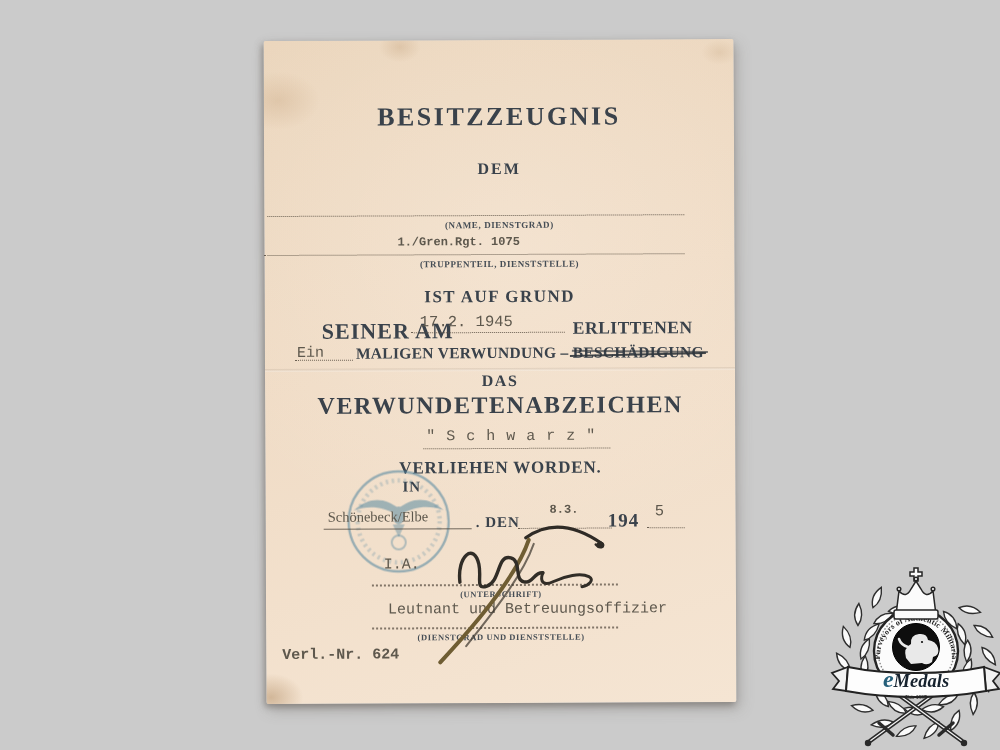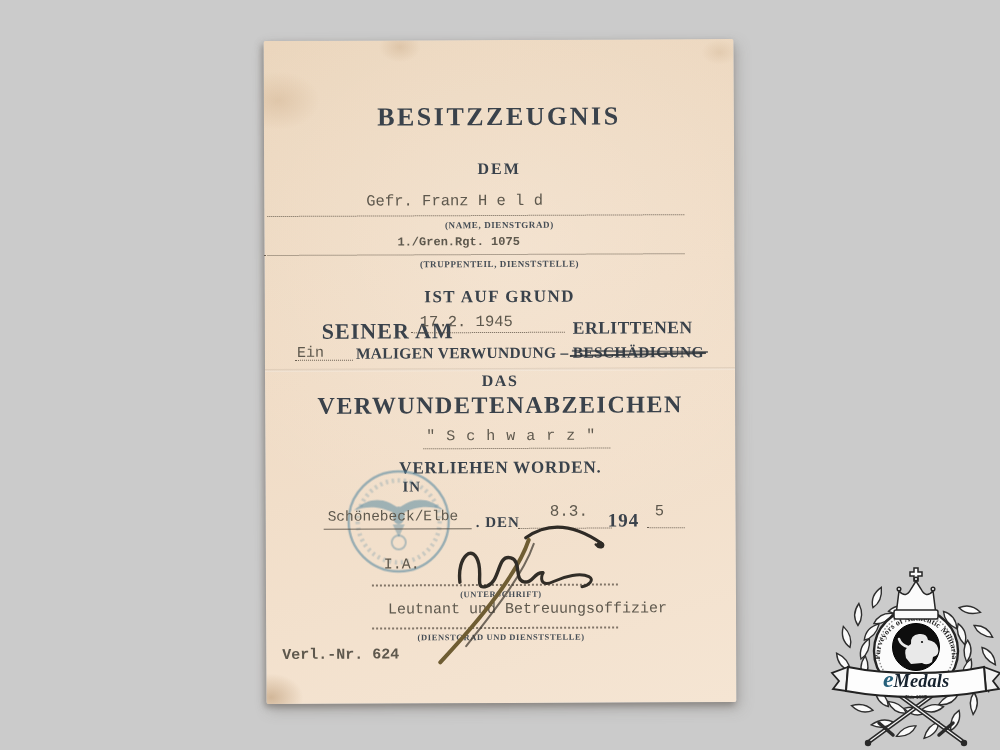--- a/index.html
+++ b/index.html
@@ -38,21 +38,20 @@
 <div class="stage">
 
   <div class="document">
 
     <div class="abs crease" style="top:328px;"></div>
 
     <div class="abs ctr print" style="top:62px;font-size:26px;letter-spacing:2.5px;">BESITZZEUGNIS</div>
 
     <div class="abs ctr print" style="top:120px;font-size:16px;letter-spacing:2px;">DEM</div>
 
-    <div class="abs type" style="left:102px;top:152px;font-size:15.5px;">Gefr. Franz H e l d</div>
     <div class="abs rule-fine" style="left:3px;top:175px;width:417px;"></div>
     <div class="abs ctr print cap" style="top:180px;">(NAME, DIENSTGRAD)</div>
 
     <div class="abs type" style="left:133px;top:195px;font-size:12px;font-weight:bold;">1./Gren.Rgt. 1075</div>
     <div class="abs rule-fine" style="left:0px;top:214px;width:420px;"></div>
     <div class="abs ctr print cap" style="top:219px;">(TRUPPENTEIL, DIENSTSTELLE)</div>
 
     <div class="abs ctr print" style="top:247px;font-size:17px;letter-spacing:1.5px;">IST AUF GRUND</div>
 
     <div class="abs print" style="left:57px;top:278px;font-size:22px;letter-spacing:1px;">SEINER AM</div>
@@ -80,25 +79,25 @@
         <circle cx="63" cy="63" r="41" stroke-width="4.5" stroke-dasharray="2.5 3.5" opacity="0.45"></circle>
       </g>
       <g fill="#4d839e" stroke="none" opacity="0.5">
         <path d="M18,52 C35,37 50,40 63,50 C76,40 91,37 108,52 C90,45 75,50 63,57 C51,50 36,45 18,52 Z"></path>
         <ellipse cx="63" cy="57" rx="6" ry="9"></ellipse>
         <path d="M57,66 L69,66 L63,79 Z" opacity="0.8"></path>
       </g>
       <circle cx="63" cy="84" r="7" stroke="#4d839e" stroke-width="2" fill="none" opacity="0.4"></circle>
     </svg>
 
-    <div class="abs type" style="left:62px;top:468px;font-size:14.5px;z-index:2;">Schönebeck/Elbe</div>
+    <div class="abs type" style="left:62px;top:468px;font-size:14.5px;z-index:2;font-family:Liberation Serif, serif;">Schönebeck/Elbe</div>
     <div class="abs rule-solid" style="left:58px;top:488px;width:148px;z-index:2;"></div>
     <div class="abs print" style="left:210px;top:474px;font-size:15px;letter-spacing:1px;z-index:2;">. DEN</div>
     <div class="abs rule-fine" style="left:252px;top:488px;width:94px;z-index:2;"></div>
-    <div class="abs type" style="left:284px;top:463px;font-size:16px;z-index:2;">8.3.</div>
+    <div class="abs type" style="left:284px;top:463px;font-size:12px;z-index:2;font-weight:bold;">8.3.</div>
     <div class="abs print" style="left:342px;top:470px;font-size:19px;letter-spacing:1px;z-index:2;">194</div>
     <div class="abs type" style="left:389px;top:463px;font-size:15.5px;z-index:2;">5</div>
     <div class="abs rule-fine" style="left:381px;top:488px;width:38px;z-index:2;"></div>
 
     <div class="abs type" style="left:118px;top:516px;font-size:15px;z-index:2;">I.A.</div>
 
     <div class="abs rule-dot" style="left:106px;top:544px;width:246px;"></div>
     <div class="abs ctr print cap" style="top:549px;font-size:8.5px;">(UNTERSCHRIFT)</div>
 
     <div class="abs type" style="left:122px;top:561px;font-size:15px;">Leutnant und Betreuungsoffizier</div>

